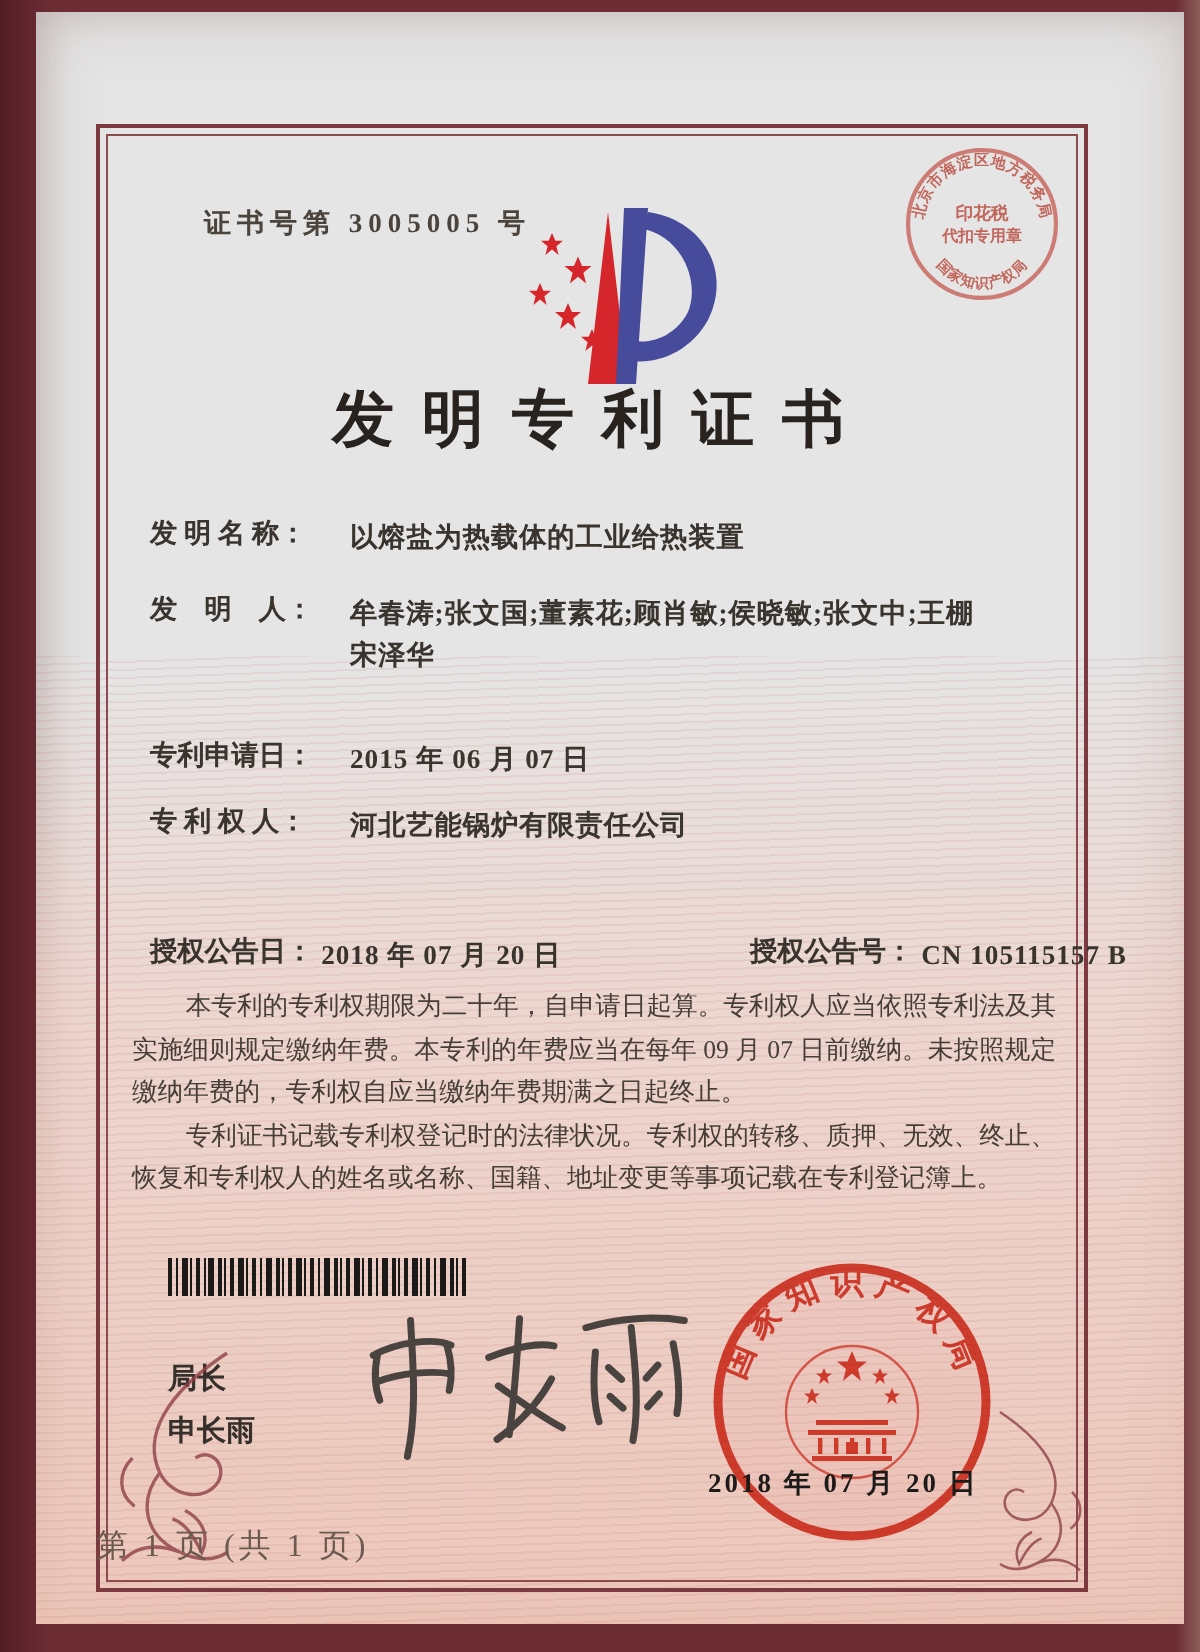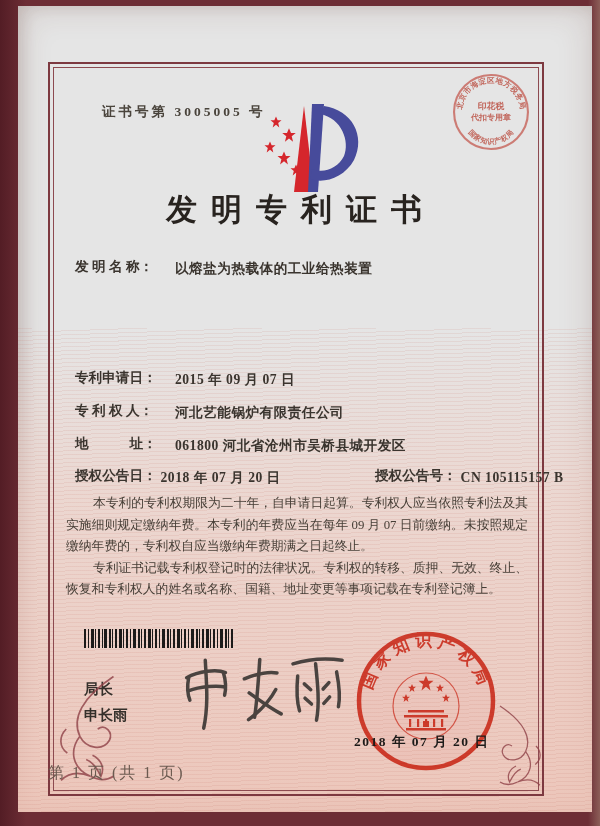--- a/index.html
+++ b/index.html
@@ -86,28 +86,29 @@
       <polygon points="66,6 78,6 72,94 62,94"></polygon>
       <path d="M78,8 C106,12 120,38 108,62 C98,80 78,86 64,81 L66,71 C78,76 92,70 98,58 C104,44 96,20 74,16 Z"></path>
     </g>
   </svg>
 
   <div class="abs field-row" style="top:252px">
     <span class="field-label">发 明 名 称：</span><span class="field-value">以熔盐为热载体的工业给热装置</span>
   </div>
 
   <div class="abs title">发明专利证书</div>
+  <div class="abs field-row" style="top:290px">
+    <span class="field-label">发　明　人：</span><span class="field-value">牟春涛;张文国;董素花;顾肖敏;侯晓敏;张文中;王棚
+宋泽华</span>
+  </div>
   <div class="abs field-row" style="top:363px">
-    <span class="field-label">专利申请日：</span><span class="field-value">2015 年 09 月 07 日</span>
+    <span class="field-label">专利申请日：</span><span class="field-value">2015 年 06 月 07 日</span>
   </div>
   <div class="abs field-row" style="top:396px">
     <span class="field-label">专 利 权 人：</span><span class="field-value">河北艺能锅炉有限责任公司</span>
-  </div>
-  <div class="abs field-row" style="top:429px">
-    <span class="field-label">地　　　址：</span><span class="field-value">061800 河北省沧州市吴桥县城开发区</span>
   </div>
   <div class="abs field-row" style="top:461px">
     <span class="grant-pair"><span class="field-label">授权公告日：</span><span class="field-value">2018 年 07 月 20 日</span></span>
     <span class="grant-pair" style="position:absolute;left:300px;top:0;white-space:nowrap"><span class="field-label">授权公告号：</span><span class="field-value">CN 105115157 B</span></span>
   </div>
 
   <div class="abs paras">
     <p>本专利的专利权期限为二十年，自申请日起算。专利权人应当依照专利法及其实施细则规定缴纳年费。本专利的年费应当在每年 09 月 07 日前缴纳。未按照规定缴纳年费的，专利权自应当缴纳年费期满之日起终止。</p>
     <p>专利证书记载专利权登记时的法律状况。专利权的转移、质押、无效、终止、恢复和专利权人的姓名或名称、国籍、地址变更等事项记载在专利登记簿上。</p>
   </div>

